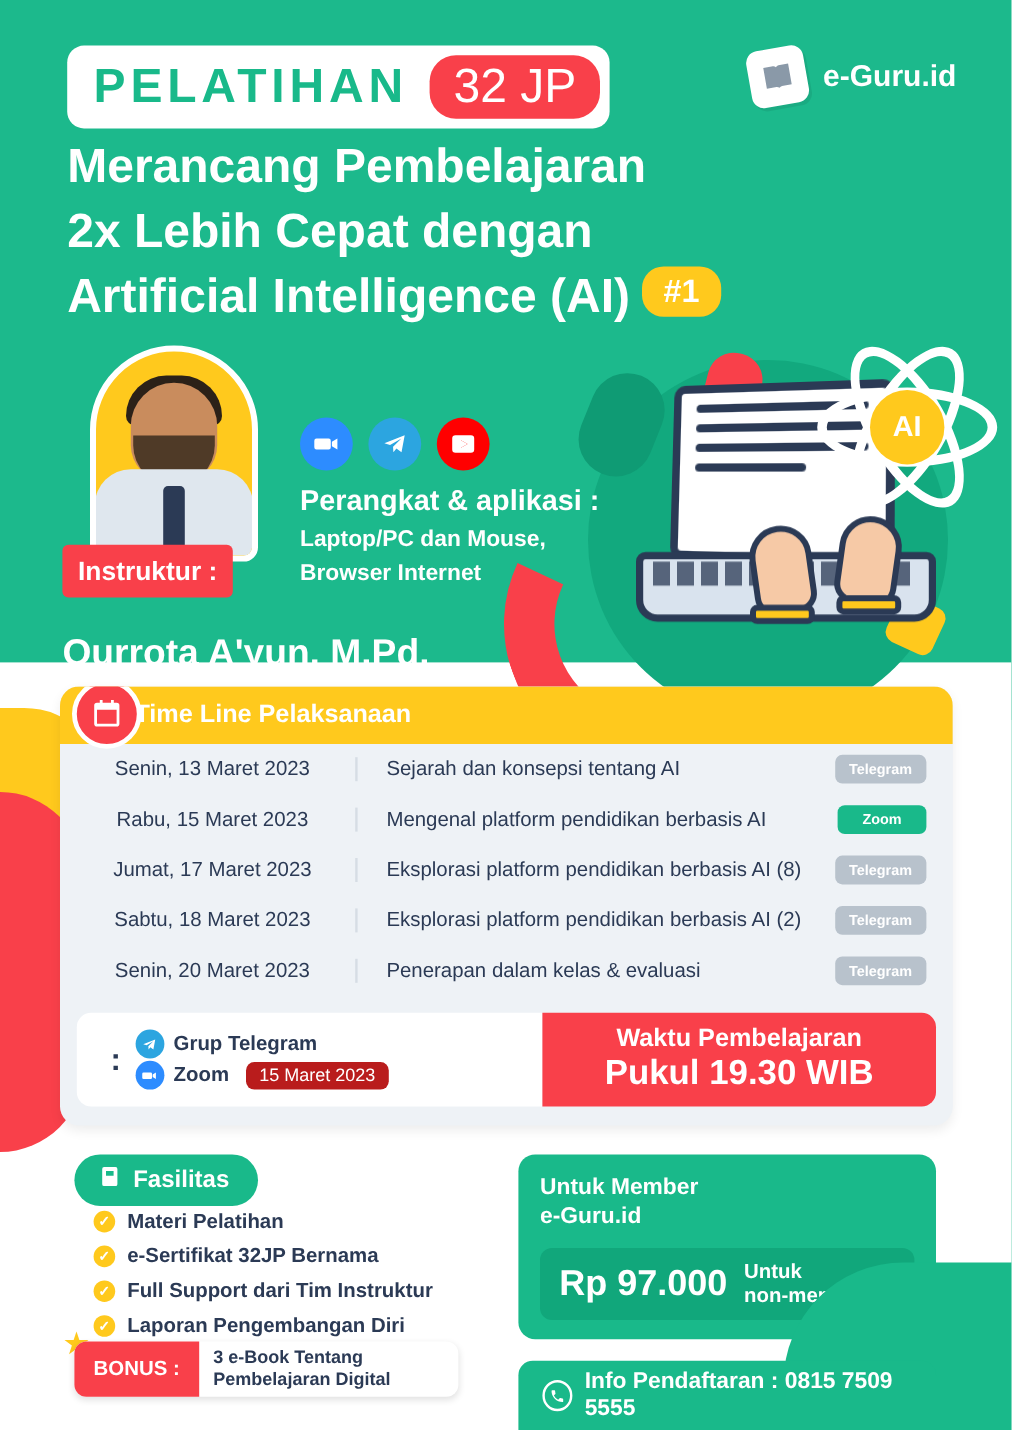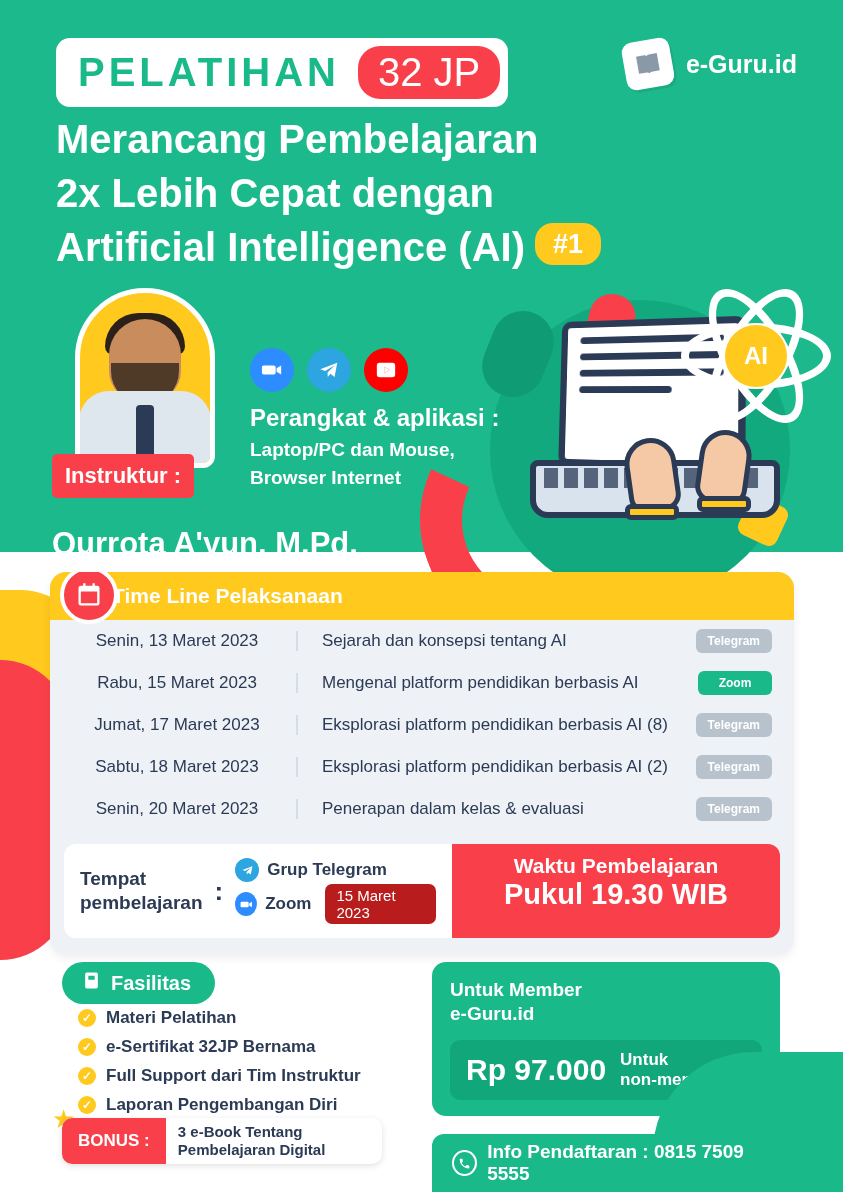--- a/index.html
+++ b/index.html
@@ -445,24 +445,20 @@
       <div class="tl-tag tag-telegram">Telegram</div>
     </div>
     <div class="tl-row">
       <div class="tl-date">Senin, 20 Maret 2023</div>
       <div class="tl-topic">Penerapan dalam kelas &amp; evaluasi</div>
       <div class="tl-tag tag-telegram">Telegram</div>
     </div>
 
     <div class="place-bar">
       <div class="place-left">
-        <div class="place-label">
-          <div>Tempat</div>
-          <div>pembelajaran</div>
-        </div>
         <div class="place-colon">:</div>
         <div class="place-items">
           <div class="pi">
             <span class="dot tg">
               <svg viewBox="0 0 24 24">
                   <path d="M21 4 2.5 11.3l5.2 1.7L18 7l-7.6 7.6.3 5 2.8-3.4 4.6 3.4z"></path>
                 </svg>
             </span>
             <span class="txt">Grup Telegram</span>
           </div>

